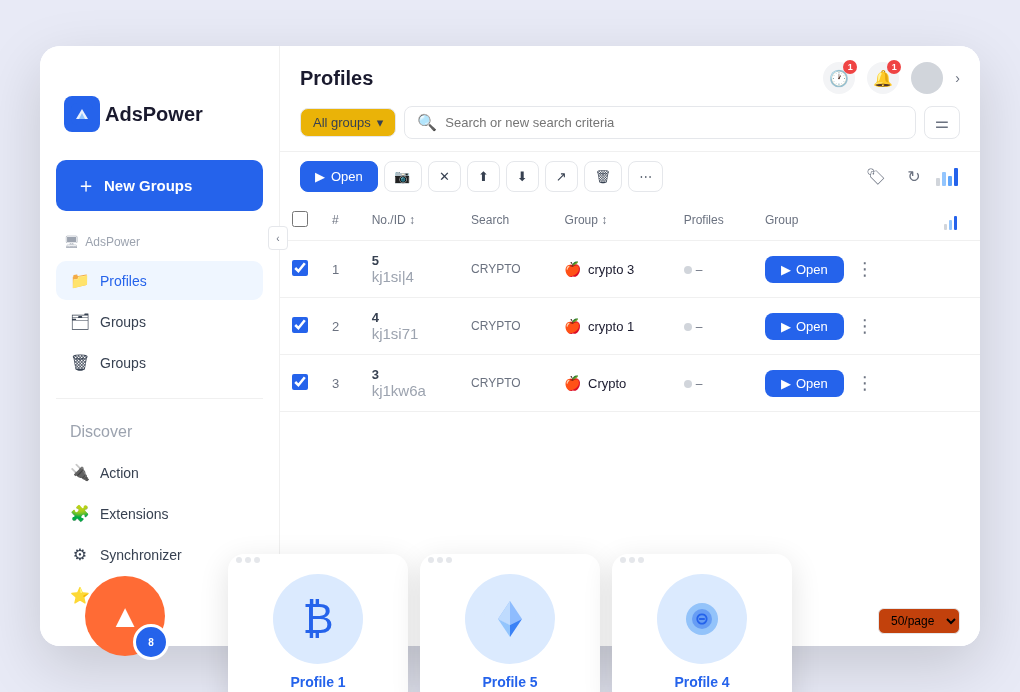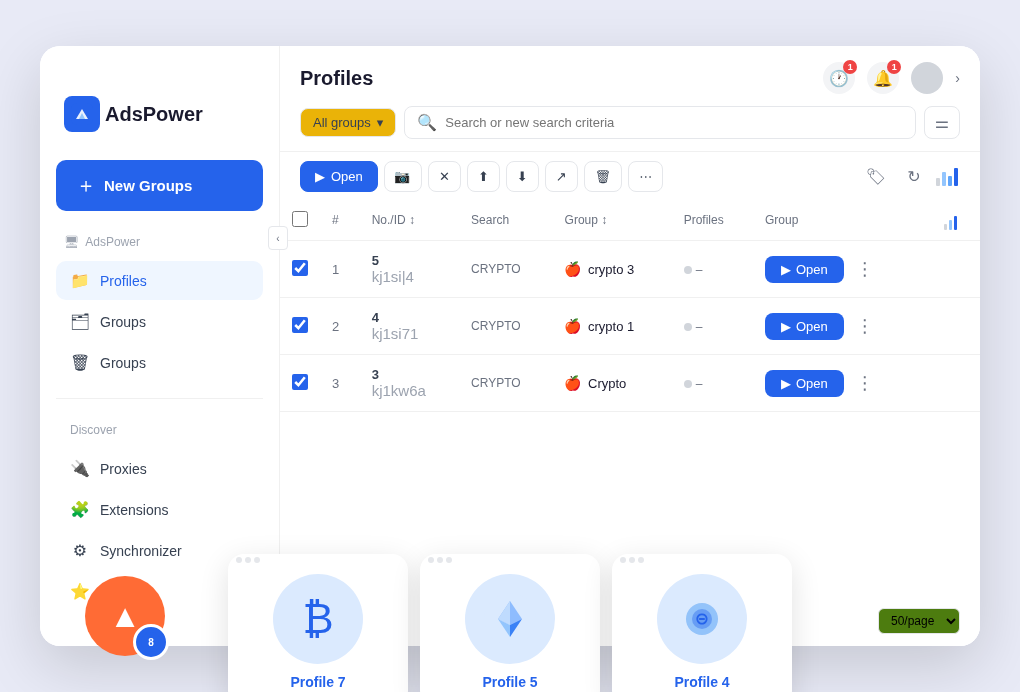--- a/index.html
+++ b/index.html
@@ -497,26 +497,26 @@
       gap: 8px;
       font-size: 13px;
       color: #374151;
     }
 
     .per-page-select {
       padding: 4px 8px;
       border: 1px solid #e5e7eb;
       border-radius: 6px;
       font-size: 12px;
-      background: #4d7c0f;
+      background: #c2410c;
       cursor: pointer;
     }
 
     .discover-label {
-      font-size: 12px;
+      font-size: 16px;
       color: #9ca3af;
       padding: 8px 14px 4px;
     }
   </style>
 </head>
 <body>
 
 <div class="app-container">
 
   <div class="sidebar">
@@ -556,21 +556,21 @@
       </div>
     </div>
 
     <hr class="sidebar-divider">
 
     <div class="discover-label">Discover</div>
 
     <div class="sidebar-section">
       <div class="sidebar-item">
         <span class="icon">🔌</span>
-        <span>Proxies</span>
+        <span>Action</span>
       </div>
       <div class="sidebar-item">
         <span class="icon">🧩</span>
         <span>Extensions</span>
       </div>
       <div class="sidebar-item">
         <span class="icon">⚙</span>
         <span>Synchronizer</span>
       </div>
       <div class="sidebar-item">
@@ -771,21 +771,21 @@
   </div>
 
   <div class="cards-overlay">
     <div class="profile-card">
       <div class="card-top-bar">
         <div class="card-dot"></div>
         <div class="card-dot"></div>
         <div class="card-dot"></div>
       </div>
       <div class="card-icon-area" style="background:#dbeafe;color:#2563eb;">₿</div>
-      <span class="card-label">Profile 7</span>
+      <span class="card-label">Profile 1</span>
     </div>
     <div class="profile-card">
       <div class="card-top-bar">
         <div class="card-dot"></div>
         <div class="card-dot"></div>
         <div class="card-dot"></div>
       </div>
       <div class="card-icon-area" style="background:#dbeafe;color:#2563eb;font-size:38px;">
 
         <svg width="52" height="52" viewBox="0 0 52 52" fill="none">

